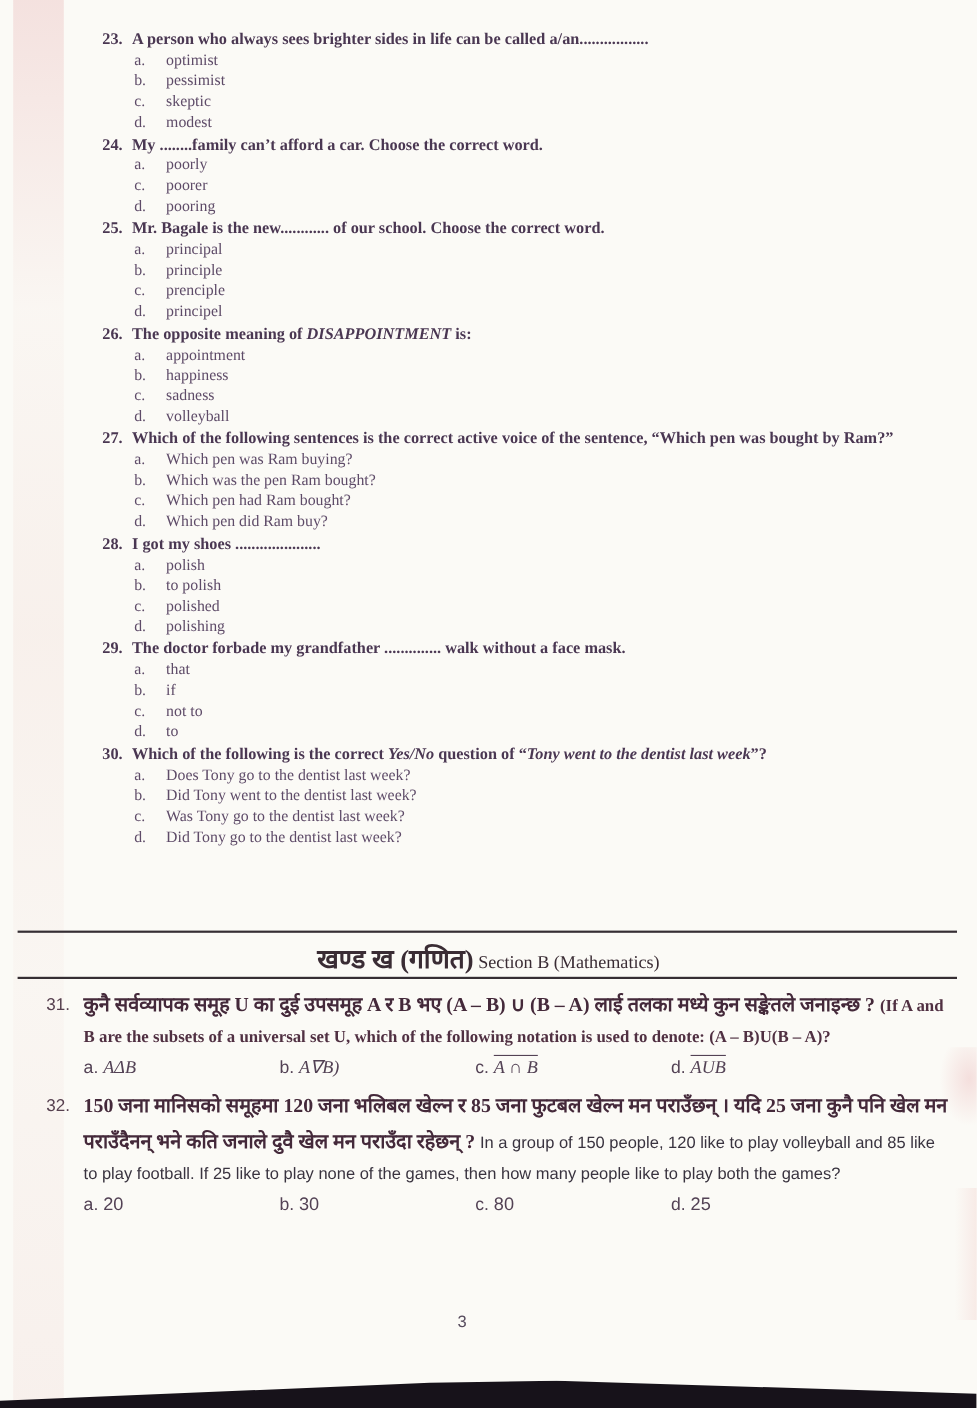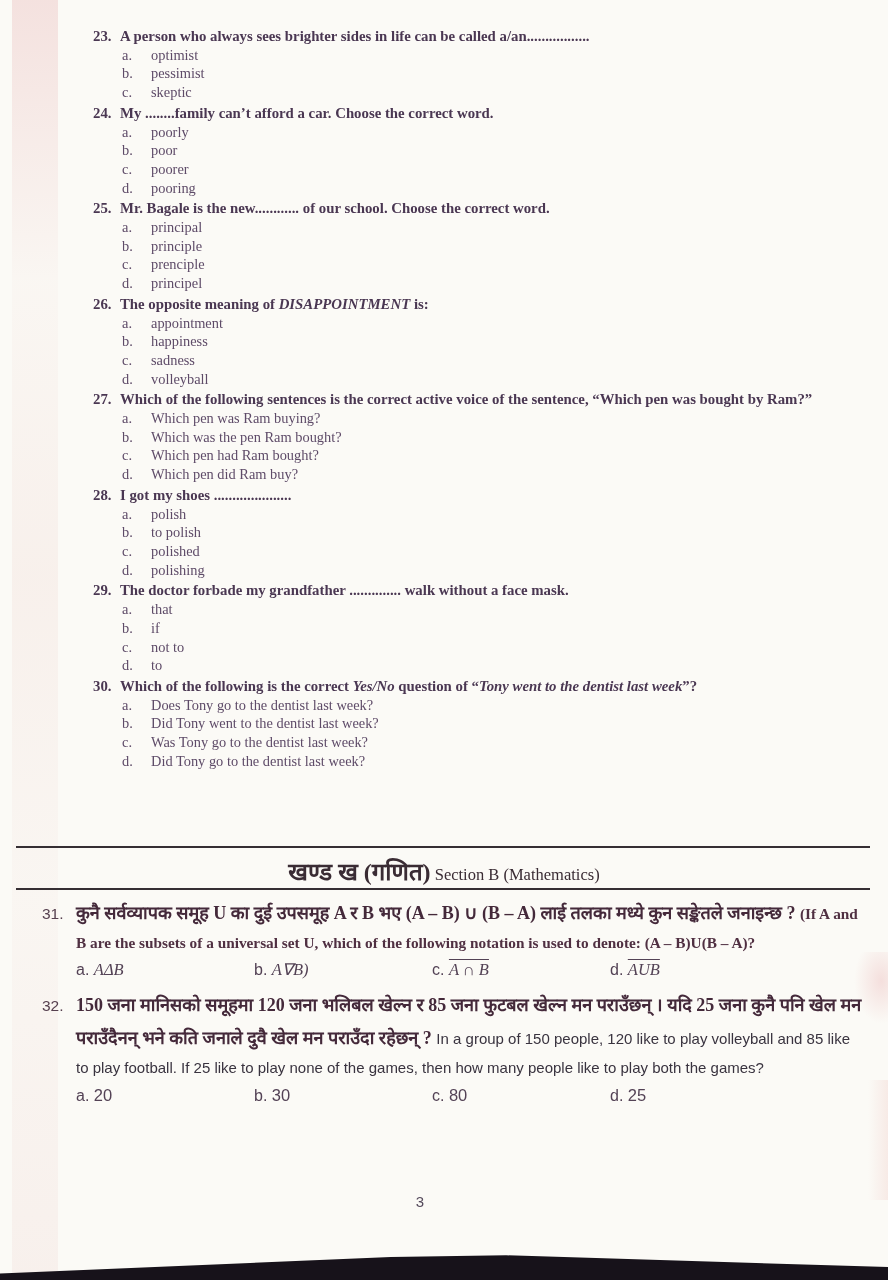--- a/index.html
+++ b/index.html
@@ -150,35 +150,35 @@
   </div>
 
   <div class="option-row">
     <span class="opt-letter">b.</span><span class="opt-text">pessimist</span>
   </div>
 
   <div class="option-row">
     <span class="opt-letter">c.</span><span class="opt-text">skeptic</span>
   </div>
 
+  <div class="option-row">
+    <span class="opt-letter">d.</span><span class="opt-text">modest</span>
+  </div>
 </div>
   </div>
 
   <div class="question">
     <div class="q-head">
       <span class="q-num">24.</span><span class="q-text"><span>My ........family can’t afford a car. Choose the correct word.</span></span>
     </div>
     <div class="q-options">
   <div class="option-row">
     <span class="opt-letter">a.</span><span class="opt-text">poorly</span>
   </div>
 
-  <div class="option-row">
-    <span class="opt-letter">b.</span><span class="opt-text">poor</span>
-  </div>
 
   <div class="option-row">
     <span class="opt-letter">c.</span><span class="opt-text">poorer</span>
   </div>
 
   <div class="option-row">
     <span class="opt-letter">d.</span><span class="opt-text">pooring</span>
   </div>
 </div>
   </div>

